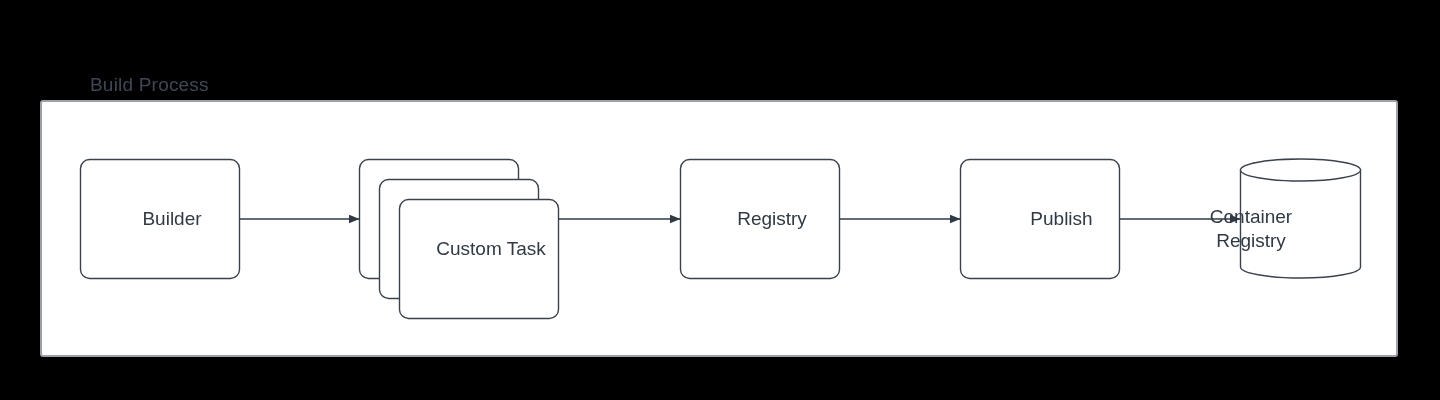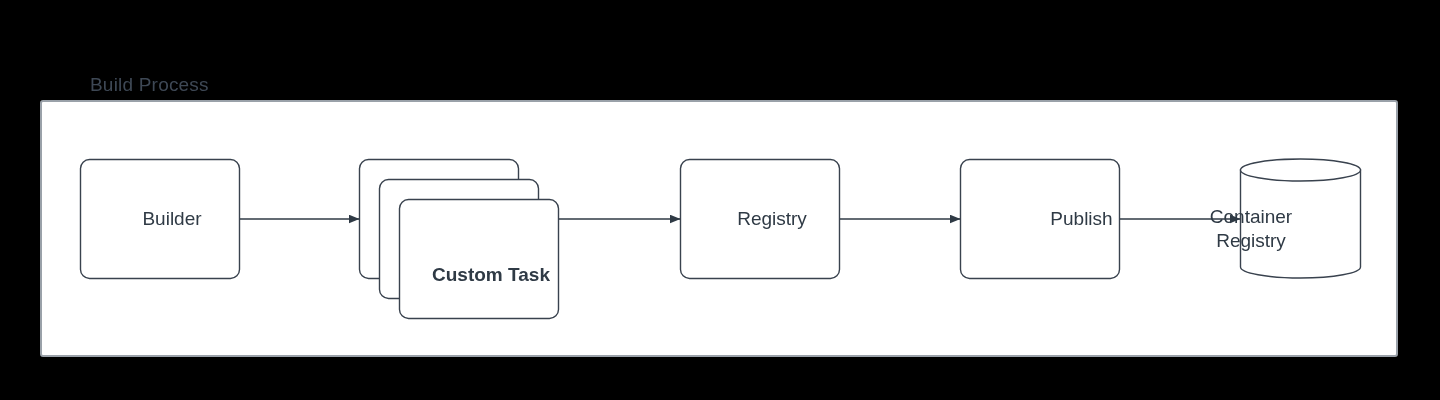--- a/index.html
+++ b/index.html
@@ -96,22 +96,22 @@
     </g>
 
     <line x1="240" y1="219" x2="359" y2="219" stroke="#2f3a45" stroke-width="1.4" marker-end="url(#arrowhead)"></line>
     <line x1="559" y1="219" x2="680" y2="219" stroke="#2f3a45" stroke-width="1.4" marker-end="url(#arrowhead)"></line>
     <line x1="840" y1="219" x2="960" y2="219" stroke="#2f3a45" stroke-width="1.4" marker-end="url(#arrowhead)"></line>
     <line x1="1120" y1="219" x2="1240" y2="219" stroke="#2f3a45" stroke-width="1.4" marker-end="url(#arrowhead)"></line>
   </svg>
 
   <div class="node-label" style="left:80px; top:207px; width:160px;">Builder</div>
 
-  <div class="node-label" style="left:399px; top:263px; width:160px;font-weight:bold;">Custom Task</div>
+  <div class="node-label" style="left:399px; top:237px; width:160px;">Custom Task</div>
 
   <div class="node-label" style="left:680px; top:207px; width:160px;">Registry</div>
 
-  <div class="node-label" style="left:960px; top:207px; width:179px;margin-left:20px;">Publish</div>
+  <div class="node-label" style="left:960px; top:207px; width:179px;">Publish</div>
 
   <div class="node-label" style="left:1191px; top:205px; width:96px;">Container
 Registry</div>
 
 </div>
 
 </body></html>

